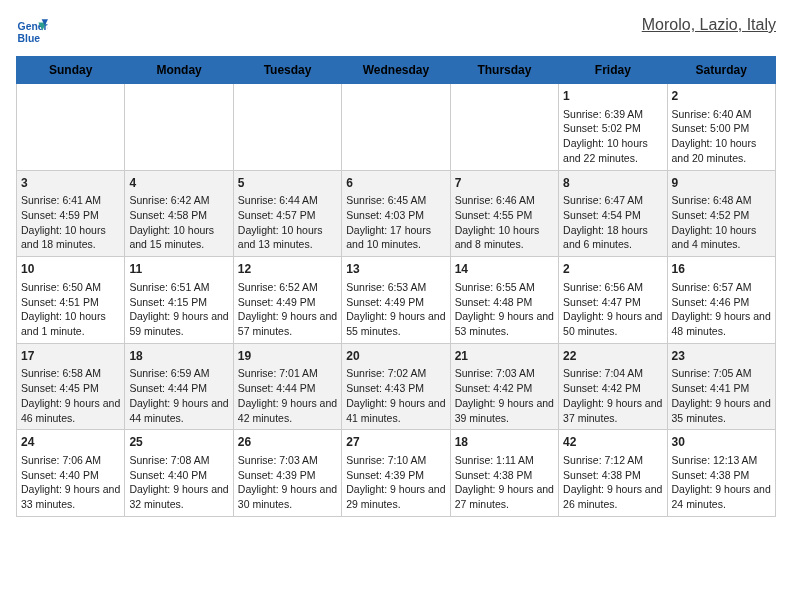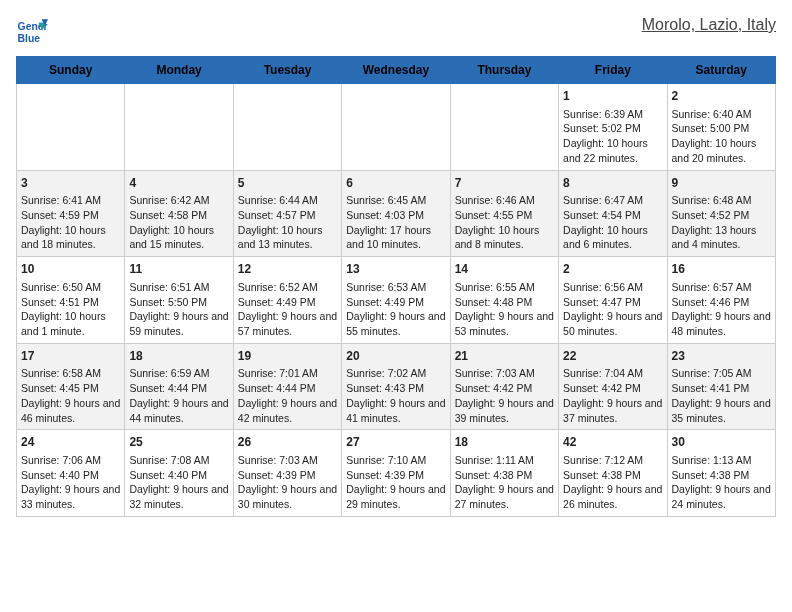--- a/index.html
+++ b/index.html
@@ -155,40 +155,40 @@
         <td>
           <span class="day-num">7</span>
           <div>Sunrise: 6:46 AM</div>
           <div>Sunset: 4:55 PM</div>
           <div>Daylight: 10 hours and 8 minutes.</div>
         </td>
         <td>
           <span class="day-num">8</span>
           <div>Sunrise: 6:47 AM</div>
           <div>Sunset: 4:54 PM</div>
-          <div>Daylight: 10 hours and 6 minutes.</div>
+          <div>Daylight: 18 hours and 6 minutes.</div>
         </td>
         <td>
           <span class="day-num">9</span>
           <div>Sunrise: 6:48 AM</div>
           <div>Sunset: 4:52 PM</div>
-          <div>Daylight: 13 hours and 4 minutes.</div>
+          <div>Daylight: 10 hours and 4 minutes.</div>
         </td>
       </tr>
       <tr>
         <td>
           <span class="day-num">10</span>
           <div>Sunrise: 6:50 AM</div>
           <div>Sunset: 4:51 PM</div>
           <div>Daylight: 10 hours and 1 minute.</div>
         </td>
         <td>
           <span class="day-num">11</span>
           <div>Sunrise: 6:51 AM</div>
-          <div>Sunset: 5:50 PM</div>
+          <div>Sunset: 4:15 PM</div>
           <div>Daylight: 9 hours and 59 minutes.</div>
         </td>
         <td>
           <span class="day-num">12</span>
           <div>Sunrise: 6:52 AM</div>
           <div>Sunset: 4:49 PM</div>
           <div>Daylight: 9 hours and 57 minutes.</div>
         </td>
         <td>
           <span class="day-num">13</span>
@@ -291,19 +291,19 @@
           <div>Daylight: 9 hours and 27 minutes.</div>
         </td>
         <td>
           <span class="day-num">42</span>
           <div>Sunrise: 7:12 AM</div>
           <div>Sunset: 4:38 PM</div>
           <div>Daylight: 9 hours and 26 minutes.</div>
         </td>
         <td>
           <span class="day-num">30</span>
-          <div>Sunrise: 1:13 AM</div>
+          <div>Sunrise: 12:13 AM</div>
           <div>Sunset: 4:38 PM</div>
           <div>Daylight: 9 hours and 24 minutes.</div>
         </td>
       </tr>
     </tbody>
 </table>
 
 </body></html>

